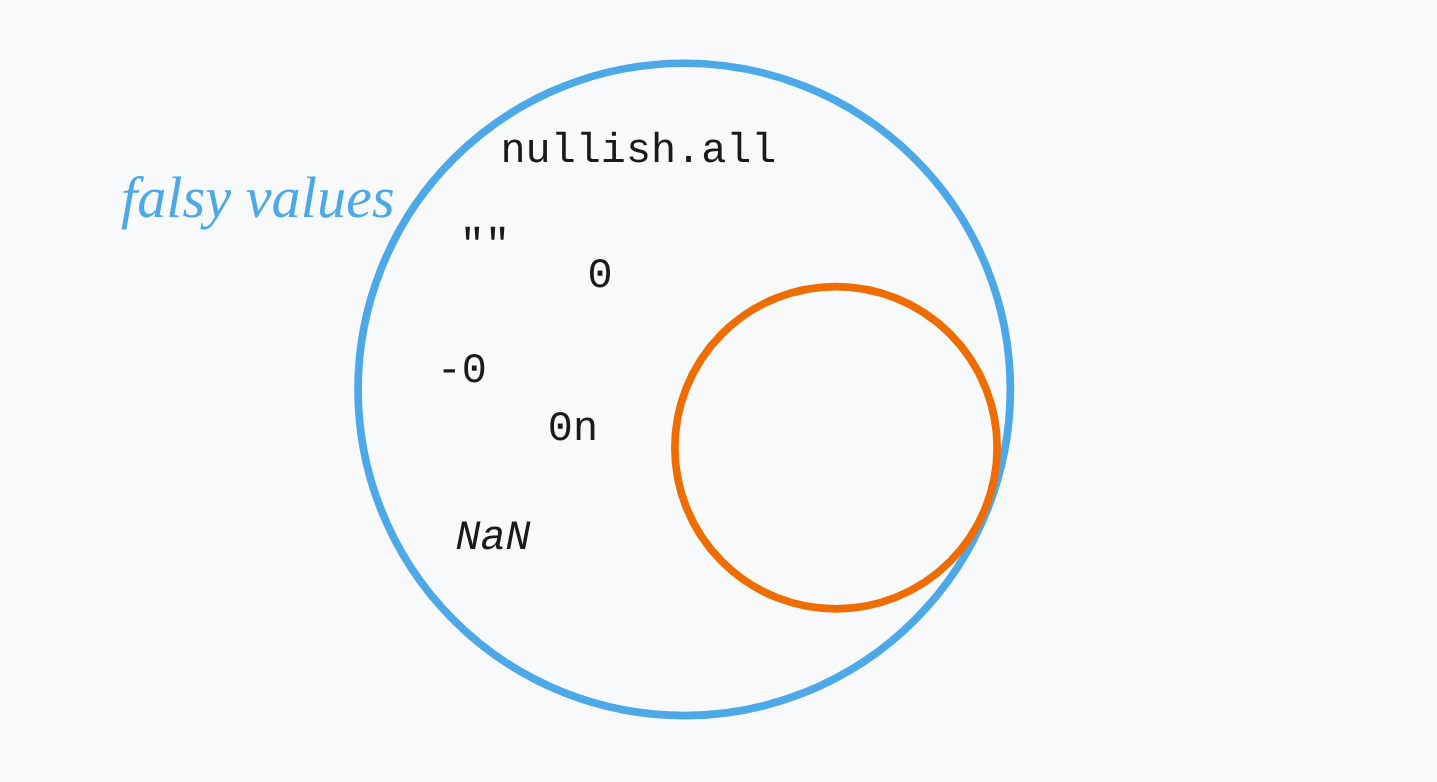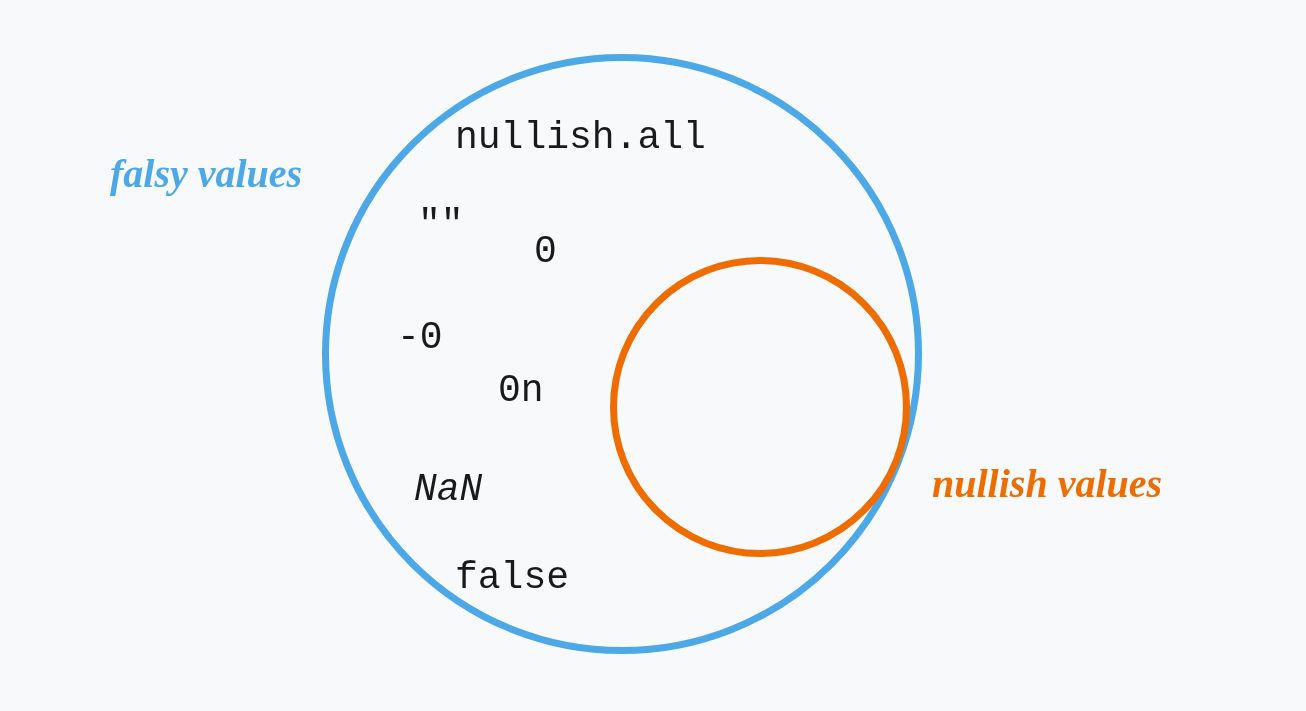--- a/index.html
+++ b/index.html
@@ -28,22 +28,22 @@
     .inner-circle {
       position: absolute;
       border: 7px solid #ef6c00;
       border-radius: 50%;
       background: transparent;
     }
     .label-falsy {
       position: absolute;
       color: #4da8e8;
       font-family: "Comic Sans MS", "Segoe Script", cursive;
-      font-size: 40px;
-      font-weight: bold;
+      font-size: 53px;
+      font-weight: normal;
       font-style: italic;
     }
     .label-nullish {
       position: absolute;
       color: #ef6c00;
       font-family: "Comic Sans MS", "Segoe Script", cursive;
       font-size: 40px;
       font-weight: bold;
       font-style: italic;
     }
@@ -56,22 +56,20 @@
     }
   </style>
 </head>
 <body>
 
 <div class="diagram">
   <div class="outer-circle" style="left: 322px; top: 54px; width: 600px; height: 600px;"></div>
   <div class="inner-circle" style="left: 610px; top: 257px; width: 300px; height: 300px;"></div>
 
   <div class="label-falsy" style="left: 110px; top: 150px;">falsy values</div>
-  <div class="label-nullish" style="left: 932px; top: 460px;">nullish values</div>
 
   <div class="value" style="left: 455px; top: 116px;">nullish.all</div>
   <div class="value" style="left: 418px; top: 203px;">""</div>
   <div class="value" style="left: 534px; top: 230px;">0</div>
   <div class="value" style="left: 397px; top: 316px;">-0</div>
   <div class="value" style="left: 498px; top: 369px;">0n</div>
   <div class="value" style="left: 414px; top: 468px; font-style: italic;">NaN</div>
-  <div class="value" style="left: 455px; top: 556px;">false</div>
 </div>
 
 </body></html>

